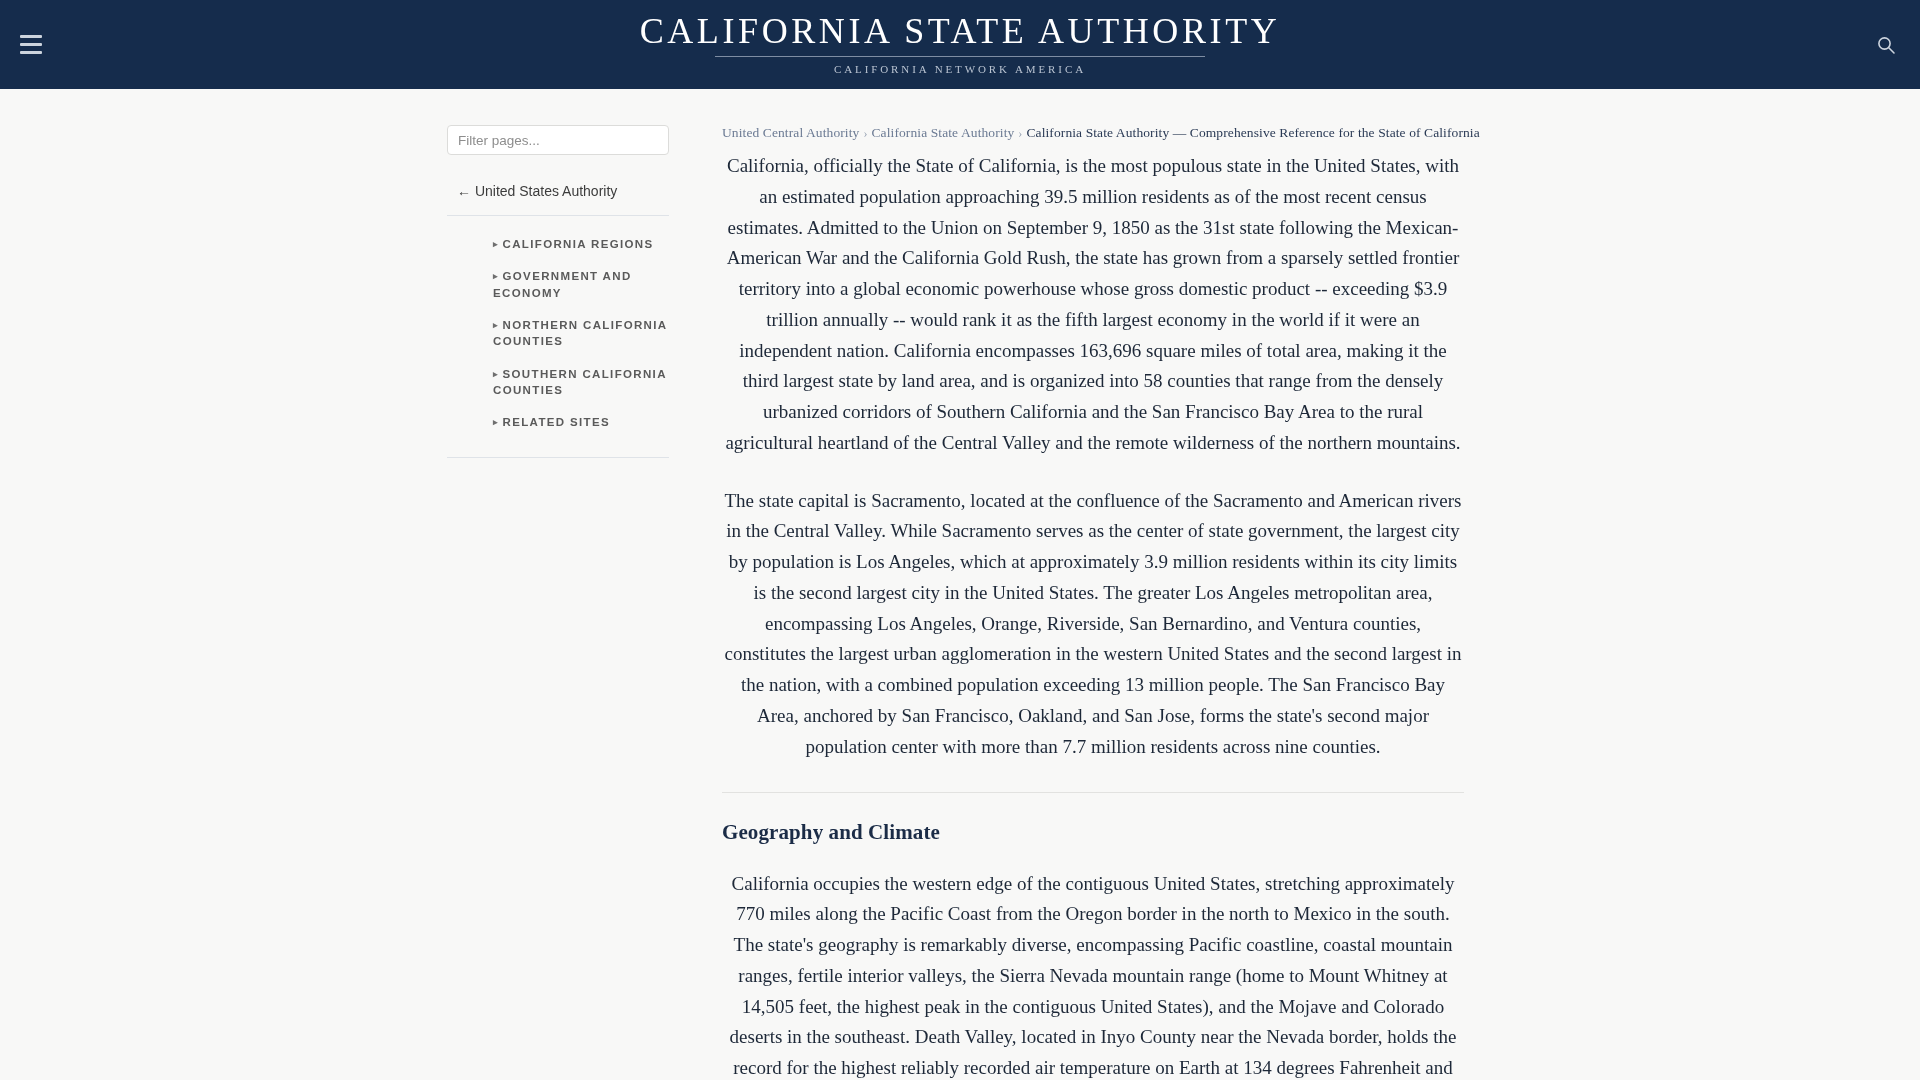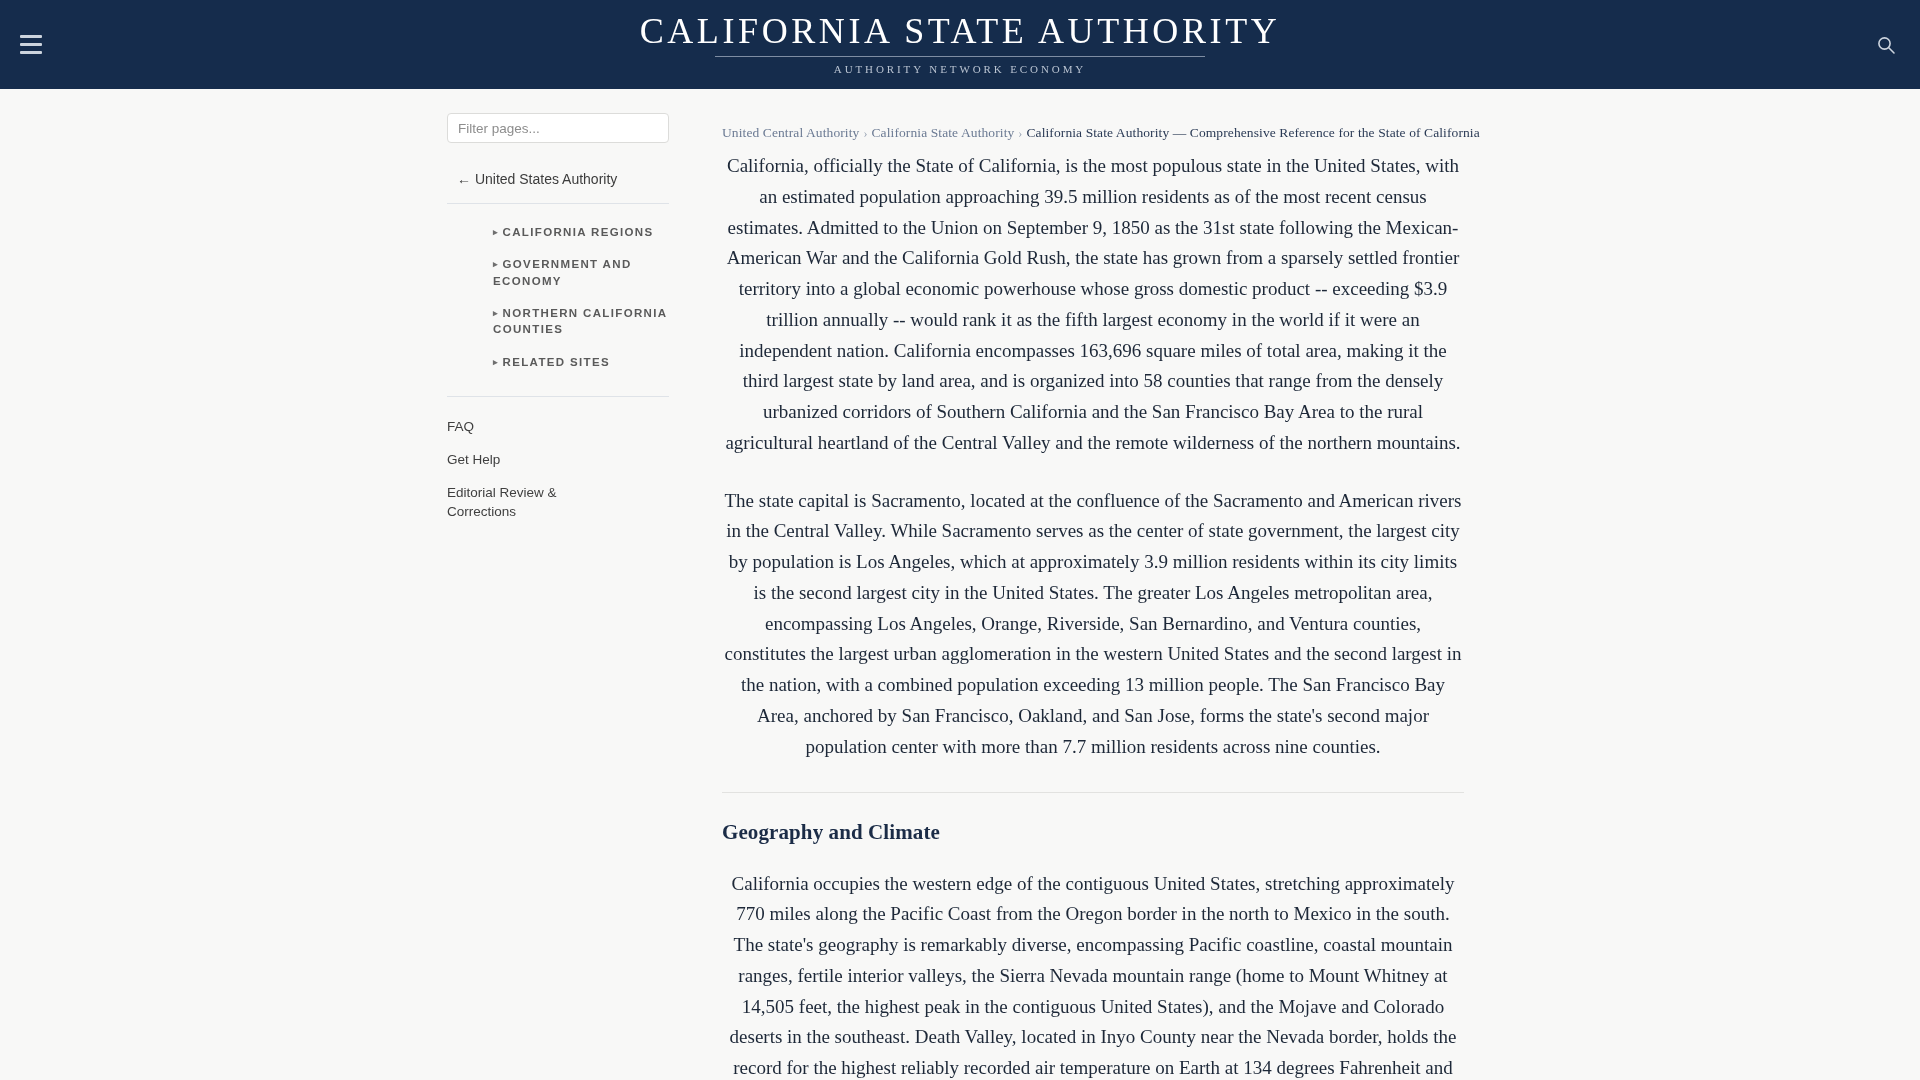--- a/index.html
+++ b/index.html
@@ -85,21 +85,21 @@
     width: 1920px;
     height: 991px;
     align-items: flex-start;
   }
   .spacer-left { width: 447px; flex: 0 0 447px; height: 1px; }
 
   
   .sidebar {
     width: 222px;
     flex: 0 0 222px;
-    padding-top: 24px;
+    padding-top: 36px;
     font-size: 13px;
   }
   .filter-input {
     width: 222px;
     height: 30px;
     border: 1px solid #dcdcda;
     border-radius: 4px;
     background: #ffffff;
     padding: 0 10px;
     font-family: "Liberation Sans", sans-serif;
@@ -221,21 +221,21 @@
 
   <div class="hamburger">
     <span></span>
     <span></span>
     <span></span>
   </div>
 
   <div class="brand-block">
     <div class="brand-title">CALIFORNIA STATE AUTHORITY</div>
     <div class="brand-rule"></div>
-    <div class="brand-sub">AUTHORITY NETWORK ECONOMY</div>
+    <div class="brand-sub">CALIFORNIA NETWORK AMERICA</div>
   </div>
 
   <div class="search-btn">
     <svg width="20" height="20" viewBox="0 0 20 20" fill="none" stroke="#ccd4de" stroke-width="1.6">
       <circle cx="8.5" cy="8.5" r="5.6"></circle>
       <line x1="12.8" y1="12.8" x2="18" y2="18" stroke-linecap="round"></line>
     </svg>
   </div>
 
 </div>
@@ -260,34 +260,32 @@
 
       <a class="nav-group-item" href="#">
         <span class="caret">▸</span><span>GOVERNMENT AND ECONOMY</span>
       </a>
 
       <a class="nav-group-item" href="#">
         <span class="caret">▸</span><span>NORTHERN CALIFORNIA COUNTIES</span>
       </a>
 
 
+      <a class="nav-group-item" href="#">
+        <span class="caret">▸</span><span>SOUTHERN CALIFORNIA COUNTIES</span>
+      </a>
 
       <a class="nav-group-item" href="#">
         <span class="caret">▸</span><span>RELATED SITES</span>
       </a>
 
     </div>
 
     <div class="sidebar-divider-bottom"></div>
 
-    <div class="util-links">
-      <a class="util-link" href="#">FAQ</a>
-      <a class="util-link" href="#">Get Help</a>
-      <a class="util-link" href="#">Editorial Review &amp; Corrections</a>
-    </div>
 
   </div>
 
   <div class="main">
 
     <div class="breadcrumb">
       <a href="#">United Central Authority</a><span class="sep">›</span><a href="#">California State Authority</a><span class="sep">›</span><span class="current">California State Authority — Comprehensive Reference for the State of California</span>
     </div>
 
     <div class="article">

